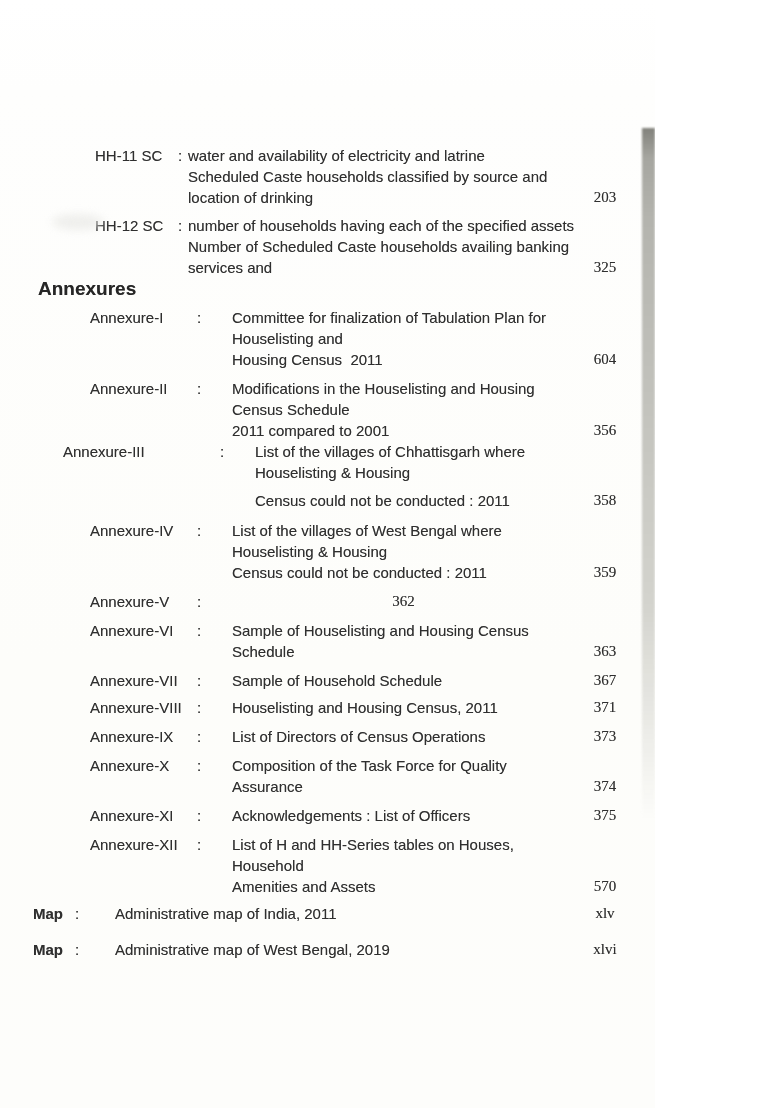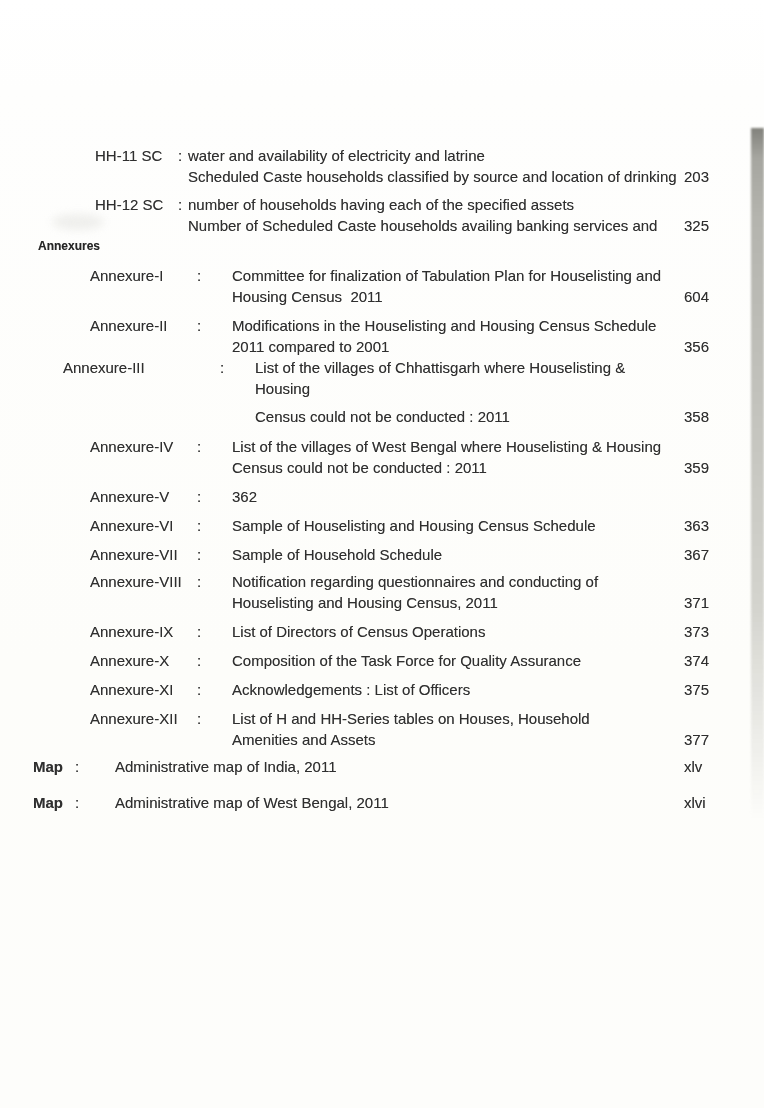--- a/index.html
+++ b/index.html
@@ -1,48 +1,48 @@
 <!DOCTYPE html>
 <html><head>
 <meta charset="utf-8">
 <style>
   html, body { margin: 0; padding: 0; }
   .page {
     position: relative;
-    width: 764px;
+    width: 655px;
     height: 1108px;
     background: linear-gradient(180deg, #ffffff 0%, #fefefd 8%, #fdfdfa 60%, #fdfdfb 100%);
     font-family: "Liberation Sans", sans-serif;
     color: #2f2f2f;
     overflow: hidden;
   }
   .content { padding-top: 145px; font-size: 15px; line-height: 21px; }
   .content * { text-shadow: 0 0 0.5px rgba(40,40,40,0.45); }
   .row { display: grid; }
   .row-hh    { padding: 0 20px 0 95px; grid-template-columns: 83px 10px 1fr 60px; margin-bottom: 7px; }
   .row-annex { padding: 0 20px 0 90px; grid-template-columns: 107px 35px 1fr 60px; margin-bottom: 8px; }
   .row-annex.outdent { padding-left: 63px; grid-template-columns: 157px 35px 1fr 60px; }
   .row-map   { padding: 0 20px 0 33px; grid-template-columns: 42px 40px 1fr 60px; margin-bottom: 15px; }
   .row-map .lbl { font-weight: bold; }
   .mb0 { margin-bottom: 0; }
   .mb6 { margin-bottom: 6px; }
   .mb9 { margin-bottom: 9px; }
   .heading {
     padding-left: 38px;
     font-weight: bold;
-    font-size: 12px;
+    font-size: 19px;
     line-height: 21px;
     margin: 0 0 8px 0;
     color: #262626;
   }
   .lbl { white-space: nowrap; }
   .sep { }
   .title .tl { white-space: pre-wrap; }
   .title .tl.gap { margin-top: 7px; }
-  .pg { text-align: left; align-self: end; }
+  .pg { text-align: center; align-self: end; font-family: Liberation Serif, serif; }
   .edge-shadow {
     position: absolute;
     top: 128px;
     right: 0;
     width: 13px;
     height: 708px;
     background: linear-gradient(180deg,
       #82827c 0px, #a6a6a0 30px, #b4b4ae 90px,
       #c3c3bd 280px, #d4d4ce 480px, rgba(224,224,218,0) 690px);
     filter: blur(1px);
@@ -146,21 +146,20 @@
       <div class="title">
         <div class="tl">Sample of Household Schedule</div>
       </div>
       <div class="pg">367</div>
     </div>
 
     <div class="row row-annex">
       <div class="lbl">Annexure-VIII</div>
       <div class="sep">:</div>
       <div class="title">
-        <div class="tl">Notification regarding questionnaires and conducting of</div>
         <div class="tl">Houselisting and Housing Census, 2011</div>
       </div>
       <div class="pg">371</div>
     </div>
 
     <div class="row row-annex">
       <div class="lbl">Annexure-IX</div>
       <div class="sep">:</div>
       <div class="title">
         <div class="tl">List of Directors of Census Operations</div>
@@ -186,37 +185,37 @@
       <div class="pg">375</div>
     </div>
 
     <div class="row row-annex mb6">
       <div class="lbl">Annexure-XII</div>
       <div class="sep">:</div>
       <div class="title">
         <div class="tl">List of H and HH-Series tables on Houses, Household</div>
         <div class="tl">Amenities and Assets</div>
       </div>
-      <div class="pg">377</div>
+      <div class="pg">570</div>
     </div>
 
     <div class="row row-map">
       <div class="lbl">Map</div>
       <div class="sep">:</div>
       <div class="title">
         <div class="tl">Administrative map of India, 2011</div>
       </div>
       <div class="pg">xlv</div>
     </div>
 
     <div class="row row-map">
       <div class="lbl">Map</div>
       <div class="sep">:</div>
       <div class="title">
-        <div class="tl">Administrative map of West Bengal, 2011</div>
+        <div class="tl">Administrative map of West Bengal, 2019</div>
       </div>
       <div class="pg">xlvi</div>
     </div>
 
   </div>
 
   <div class="edge-shadow"></div>
   <div class="smudge"></div>
 </div>
 

